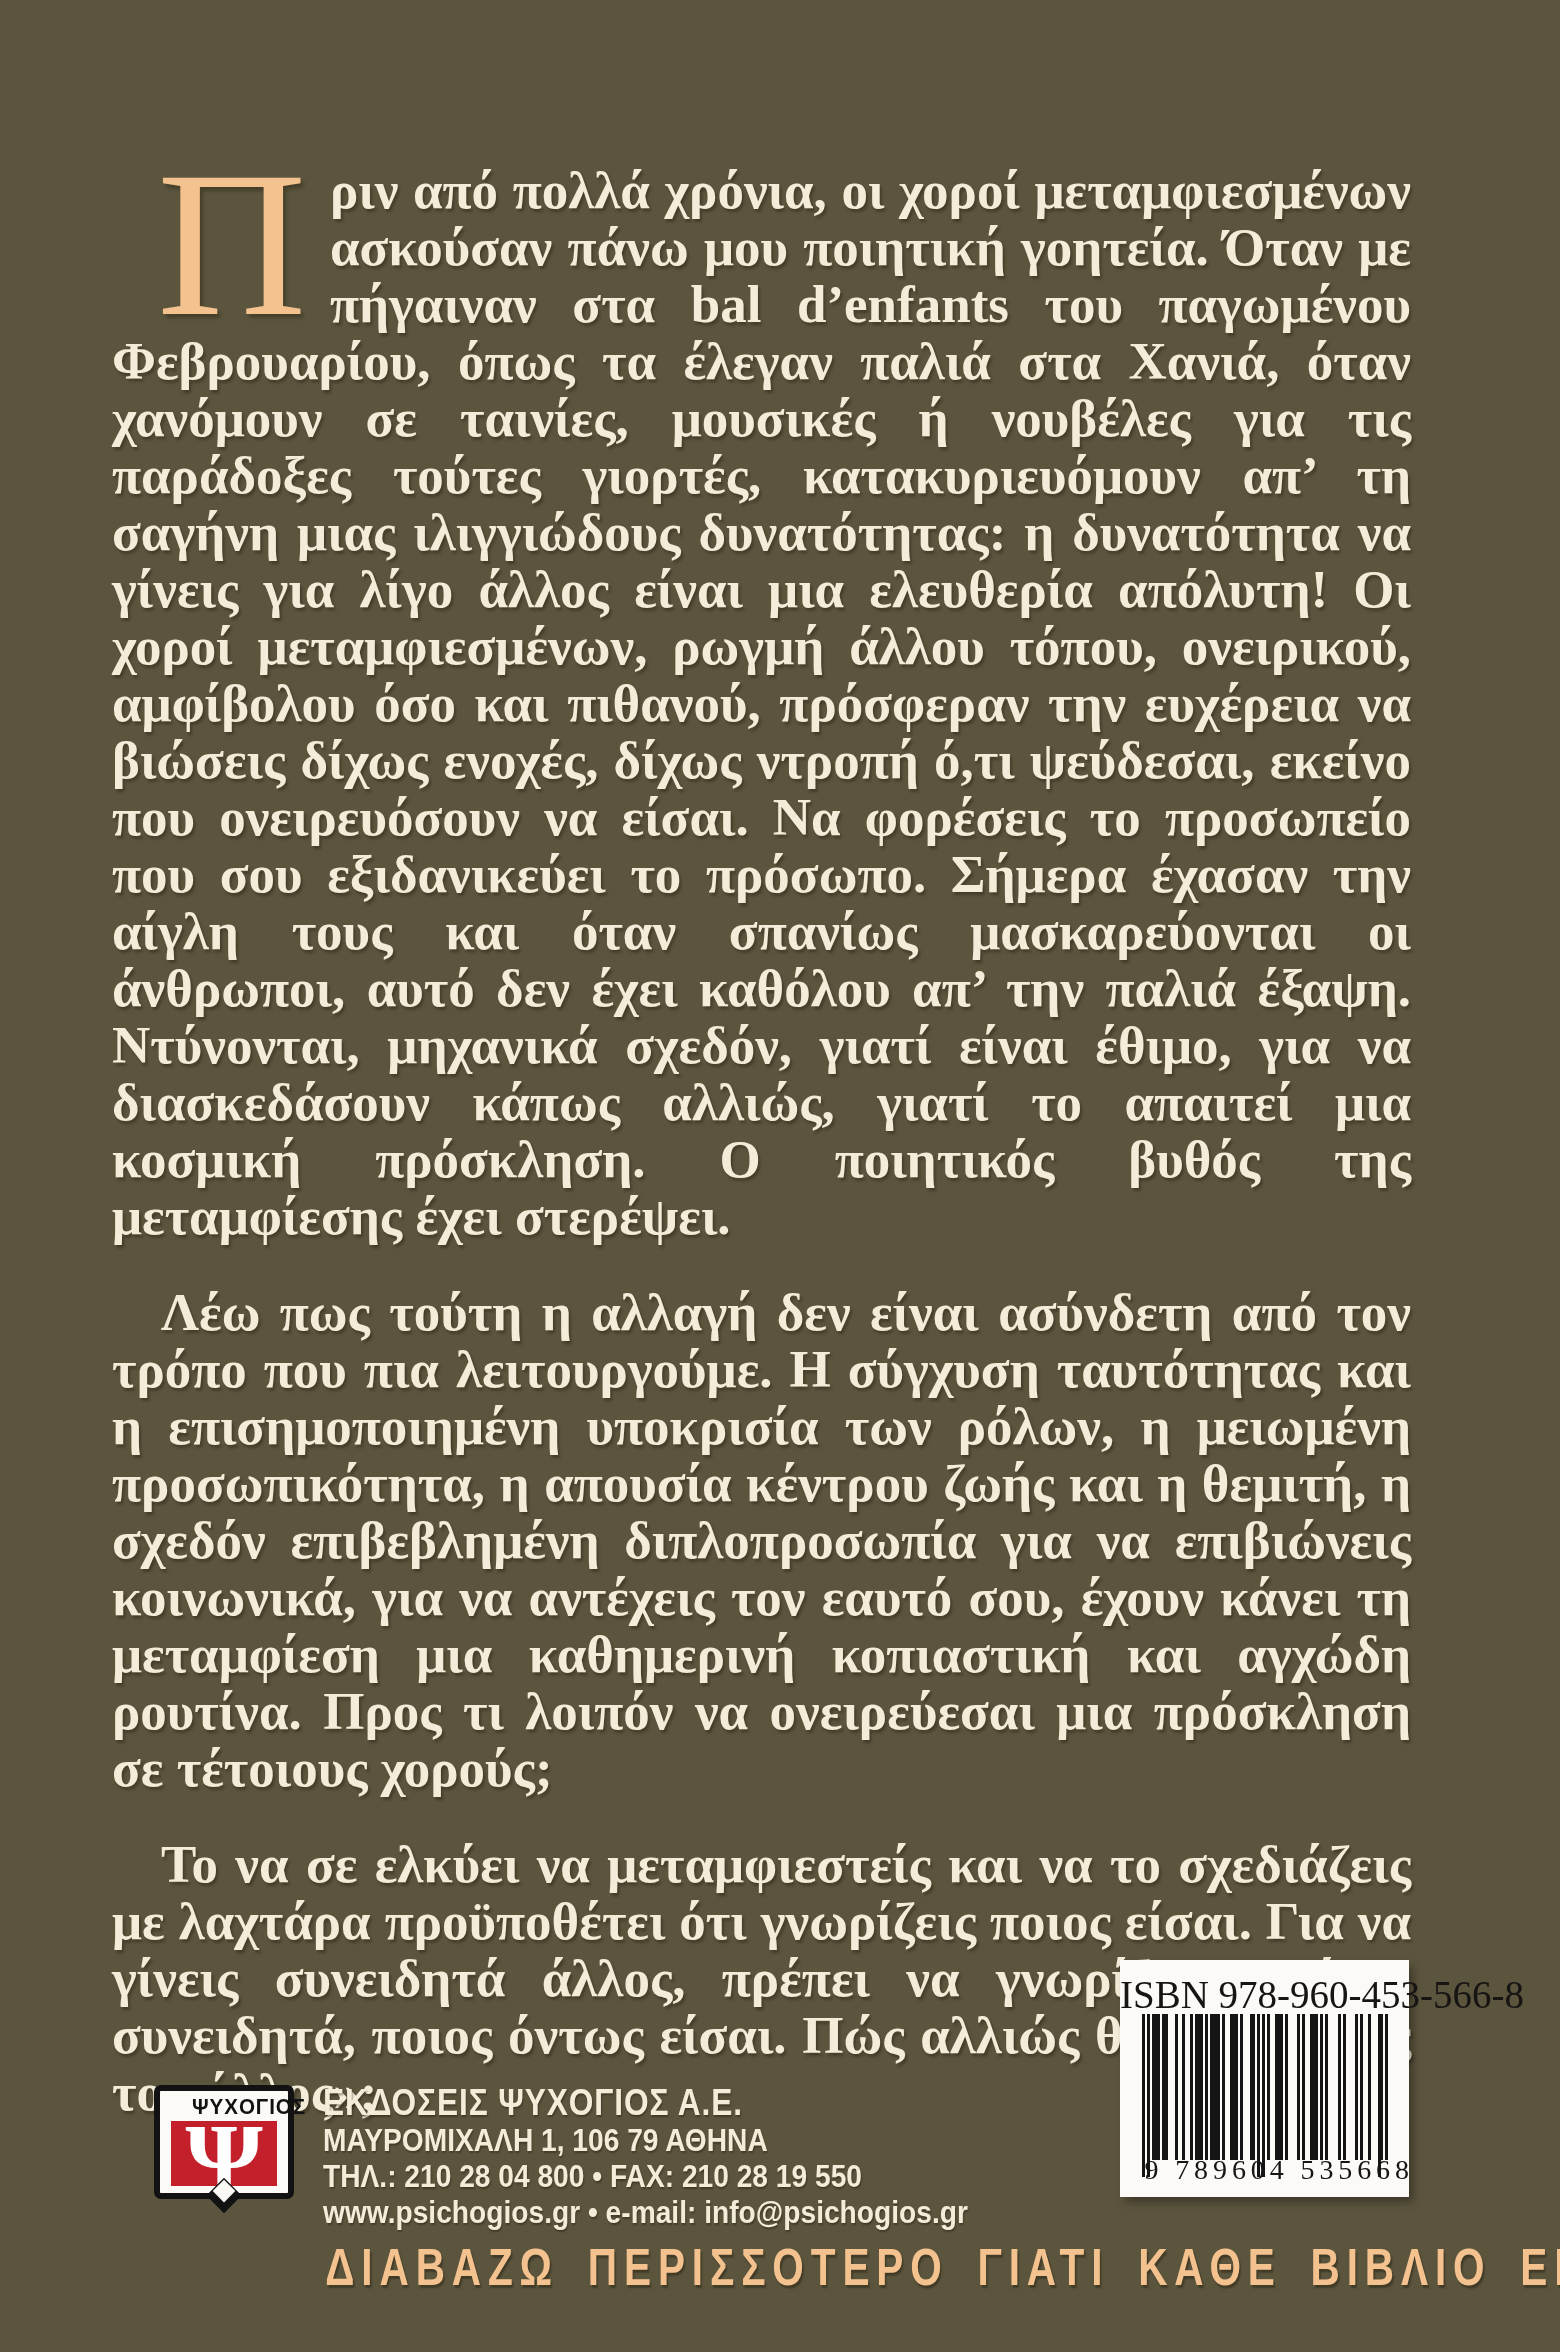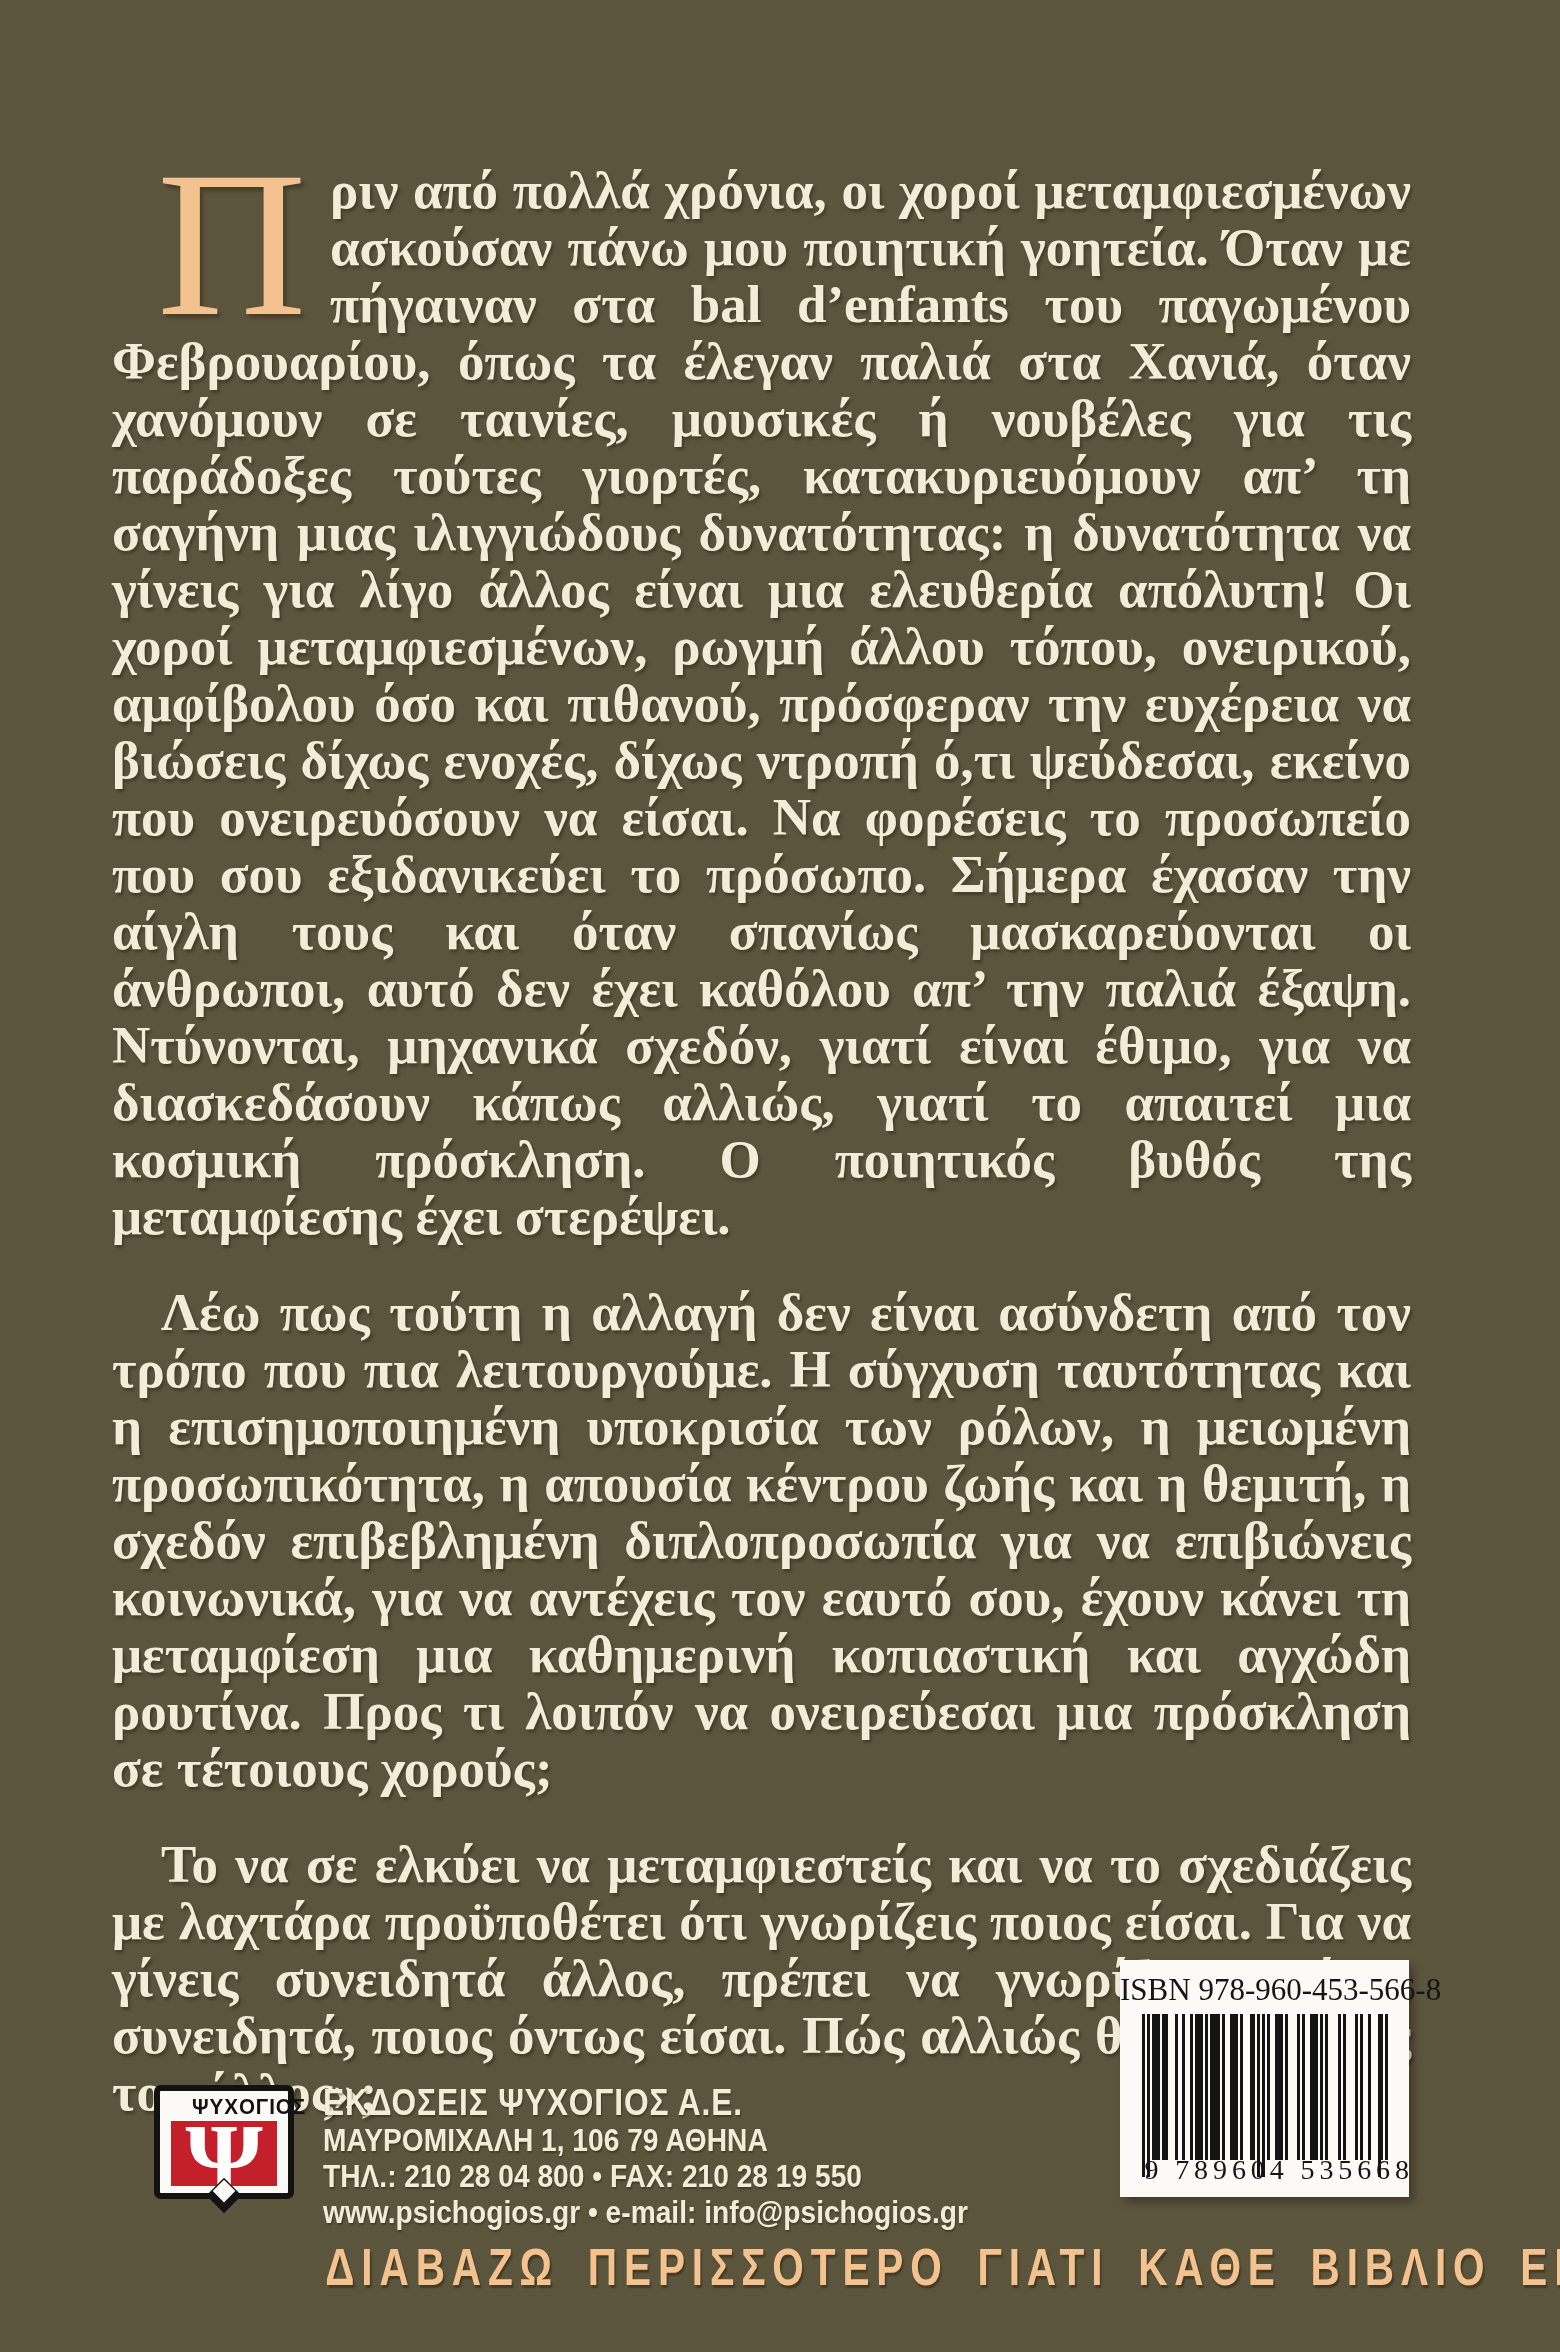--- a/index.html
+++ b/index.html
@@ -105,21 +105,21 @@
   .isbn-box{
     position:absolute; left:1120px; top:1960px;
     width:289px; height:237px;
     background:var(--paper);
     box-shadow:4.9px 5.9px 8.8px rgba(0,0,0,.35);
   }
   .isbn-label{
     position:absolute; top:11.7px; left:0; right:0;
     text-align:center;
     font-family:"Liberation Serif", serif;
-    font-size:31px;
+    font-size:39px;
     color:var(--ink);
     white-space:nowrap;
   }
   .barcode{
     position:absolute; left:22.4px; top:54px;
     width:246px; height:174px;
   }
   .bar{position:absolute; top:0; height:146px; background:#141414;}
   .bar.tall{height:163px;}
   .isbn-digits{

